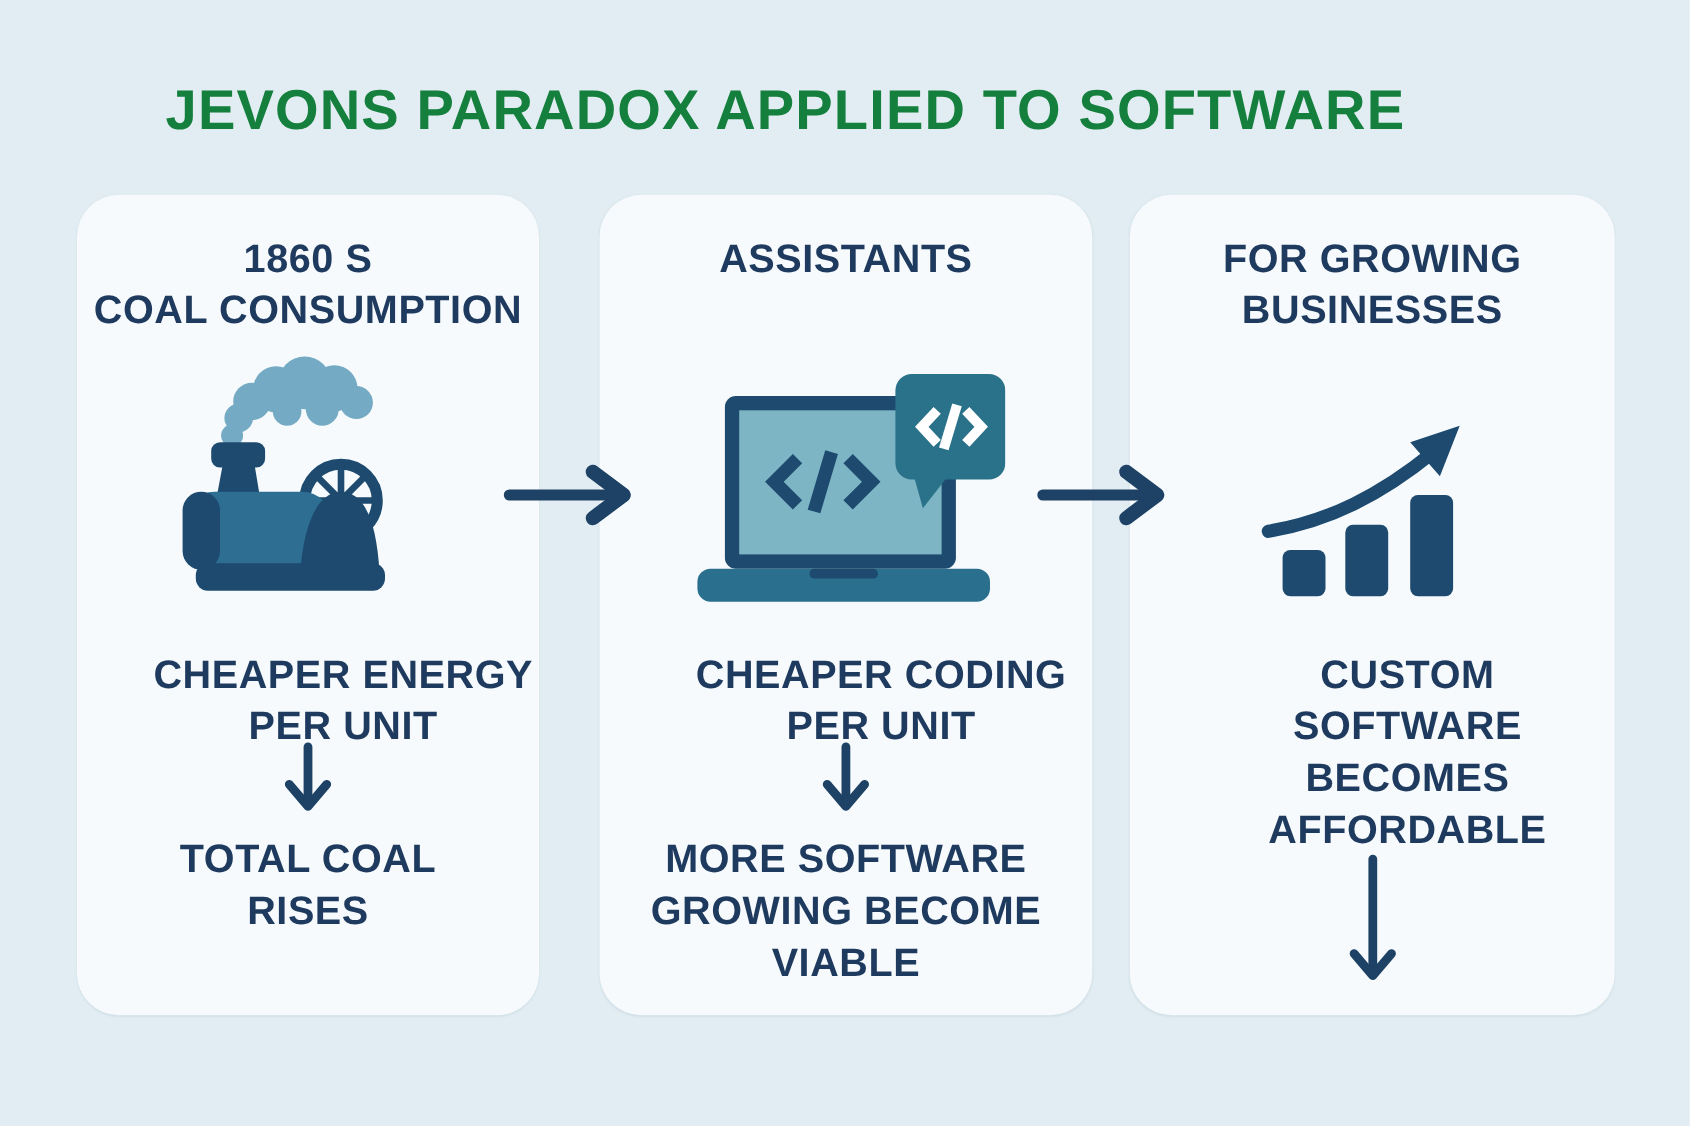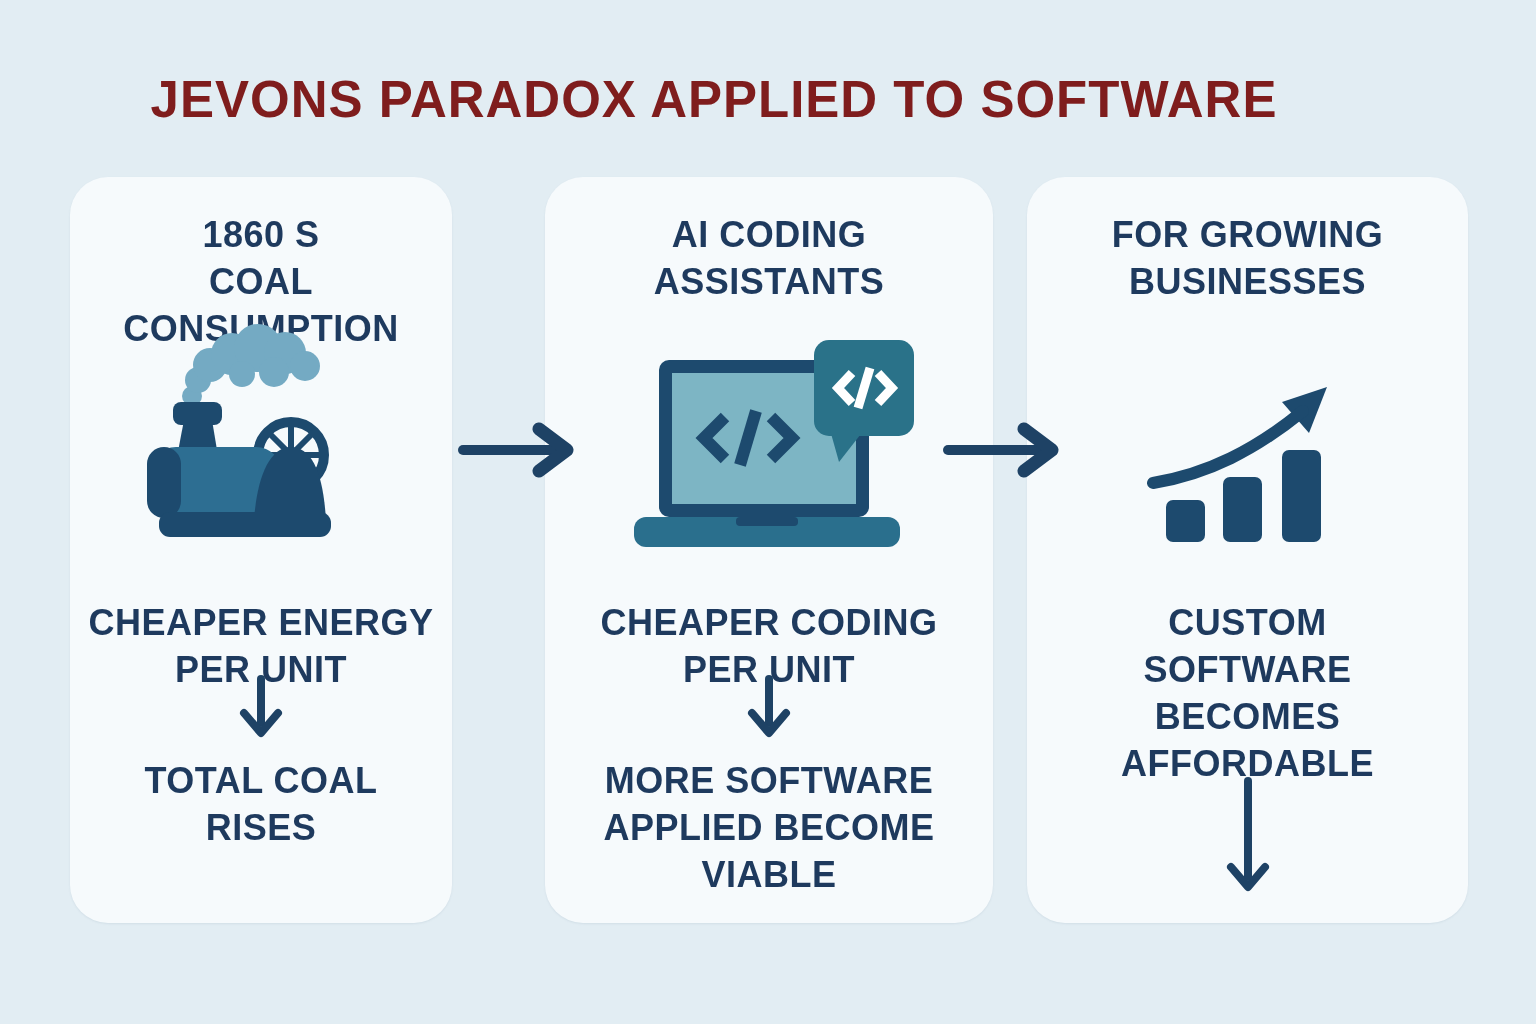--- a/index.html
+++ b/index.html
@@ -10,43 +10,43 @@
     font-family:"Liberation Sans", sans-serif;
     overflow:hidden;
   }
   .title{
     position:absolute;
     top:70px;left:0;width:1428px;
     text-align:center;
     font-size:51px;
     font-weight:700;
     letter-spacing:1px;
-    color:#7f1d1d;
+    color:#15803d;
   }
   .card{
     position:absolute;
     top:177px;height:746px;
     background:#f6fafc;
     border-radius:38px;
     box-shadow:0 1px 2px rgba(120,150,170,0.15);
   }
-  .card.c1{left:70px;width:382px;}
+  .card.c1{left:70px;width:420px;}
   .card.c2{left:545px;width:448px;}
   .card.c3{left:1027px;width:441px;}
   .tblock{
     position:absolute;left:0;width:100%;
     text-align:center;
     color:#1e3a5e;
     font-weight:700;
     font-size:36px;
     line-height:47px;
     letter-spacing:0.5px;
   }
   .header{top:34px;}
-  .cause{top:422px;}
+  .cause{top:412px;padding-left:32px;}
   .effect{top:580px;}
   .icon-wrap{
     position:absolute;left:50%;
     transform:translateX(-50%);
   }
   .c1 .icon-wrap{top:143px;}
   .c2 .icon-wrap{top:163px;}
   .c3 .icon-wrap{top:205px;}
   .varrow{
     position:absolute;left:50%;
@@ -112,21 +112,20 @@
       </svg>
     </div>
     <div class="tblock effect">
       <div>TOTAL COAL</div>
       <div>RISES</div>
     </div>
   </div>
 
   <div class="card c2">
     <div class="tblock header">
-      <div>AI CODING</div>
       <div>ASSISTANTS</div>
     </div>
     <div class="icon-wrap">
       <svg width="290" height="225" viewBox="0 0 290 225">
         <rect x="35" y="20" width="210" height="157" rx="10" fill="#1d4a6e"></rect>
         <rect x="48" y="33" width="184" height="131" fill="#7db5c4"></rect>
         <g stroke="#1d4a6e" stroke-width="12" fill="none">
           <polyline points="101,77 80,98 101,119"></polyline>
           <line x1="132" y1="71" x2="116" y2="125"></line>
           <polyline points="147,77 168,98 147,119"></polyline>
@@ -147,21 +146,21 @@
       <div>PER UNIT</div>
     </div>
     <div class="varrow">
       <svg width="56" height="72" viewBox="0 0 56 72" fill="none" stroke="#1e4265" stroke-width="8" stroke-linecap="round" stroke-linejoin="round">
         <line x1="28" y1="6" x2="28" y2="50"></line>
         <polyline points="11,40 28,60 45,40"></polyline>
       </svg>
     </div>
     <div class="tblock effect">
       <div>MORE SOFTWARE</div>
-      <div>APPLIED BECOME</div>
+      <div>GROWING BECOME</div>
       <div>VIABLE</div>
     </div>
   </div>
 
   <div class="card c3">
     <div class="tblock header">
       <div>FOR GROWING</div>
       <div>BUSINESSES</div>
     </div>
     <div class="icon-wrap">

